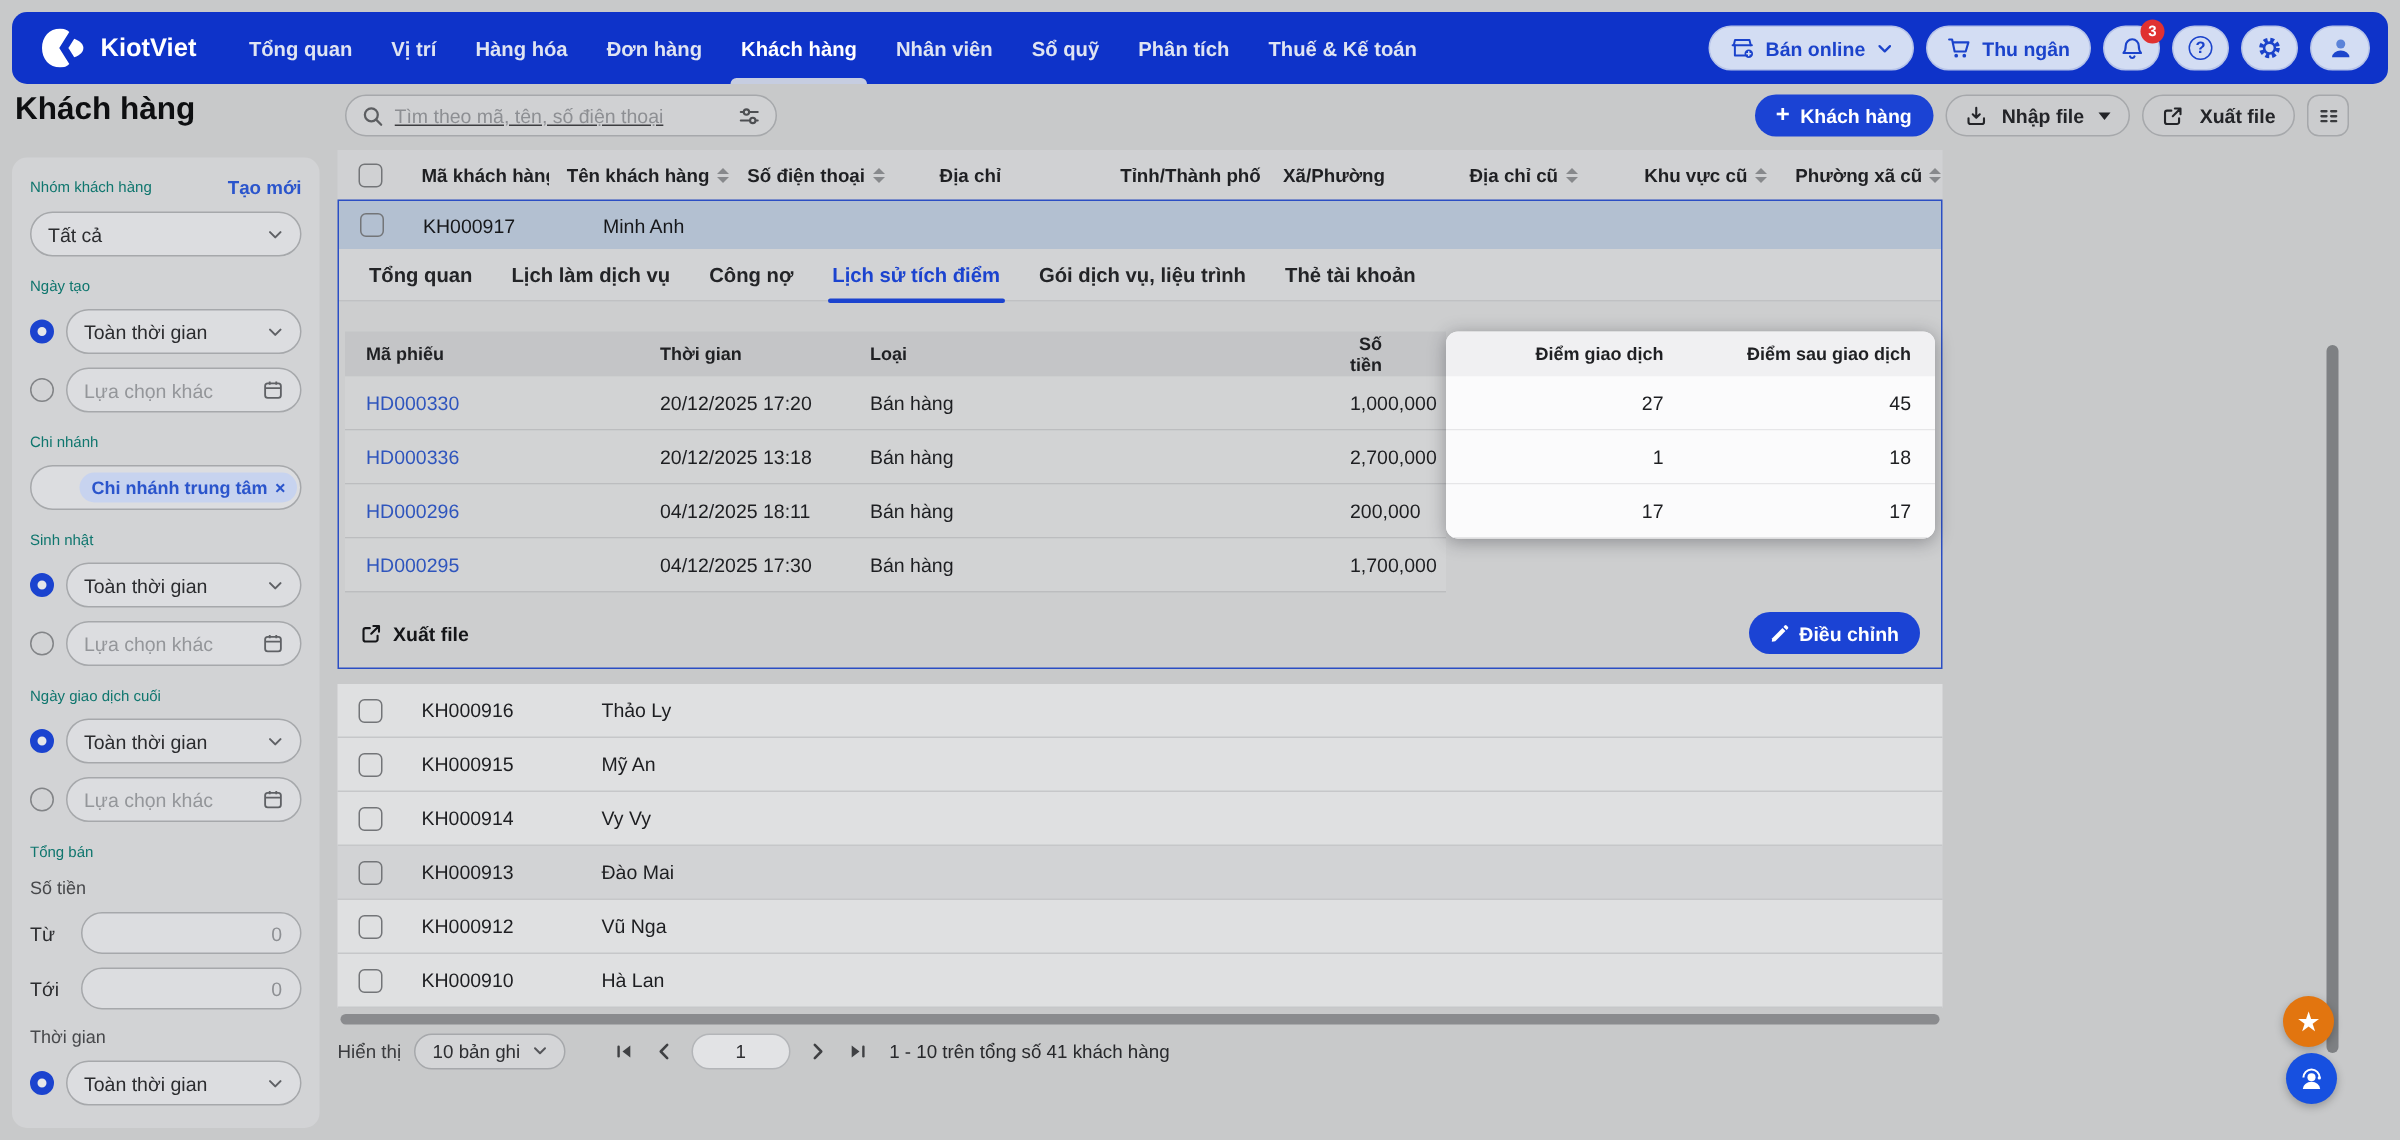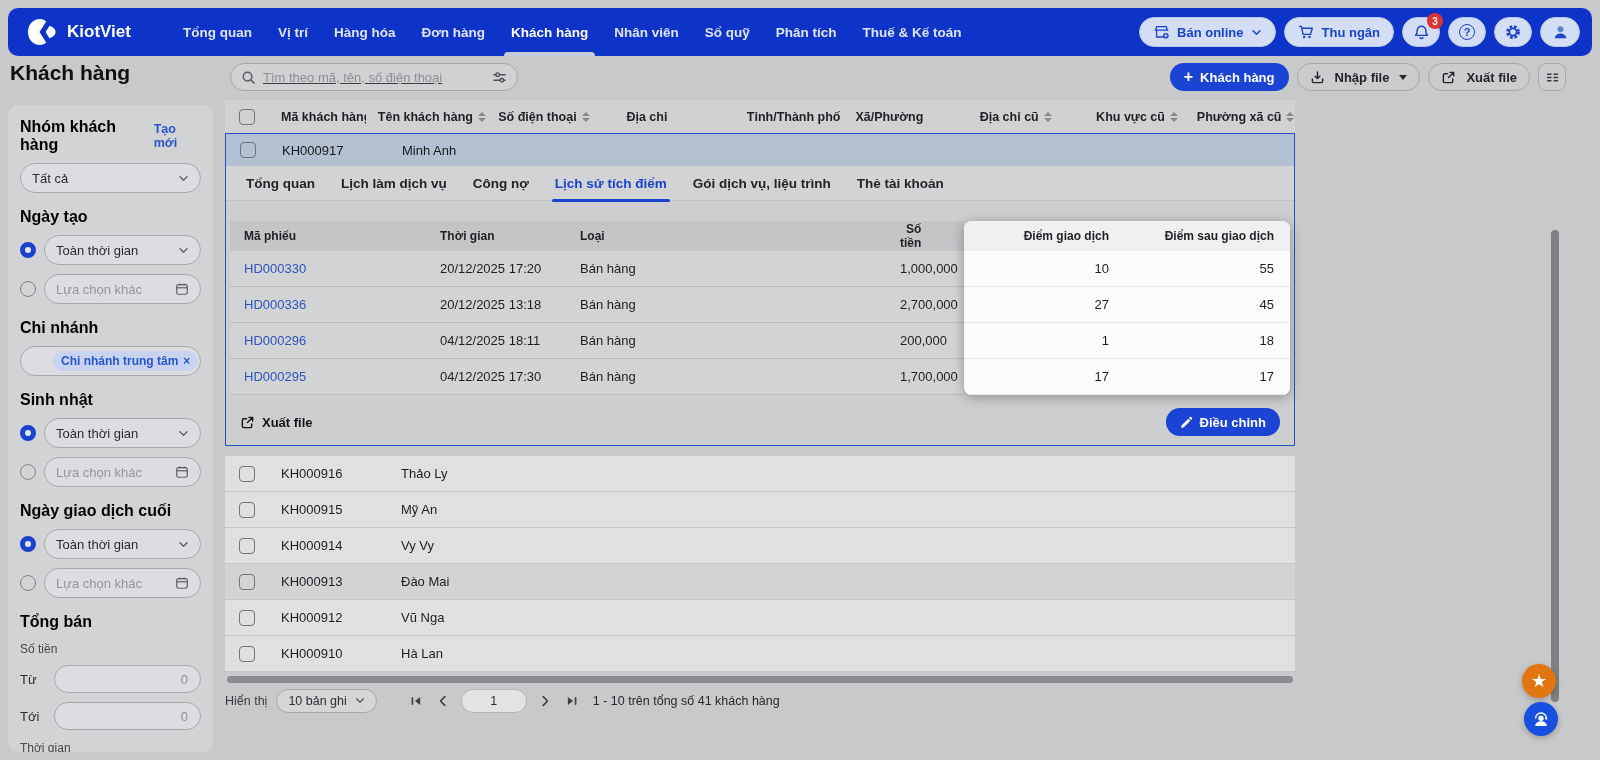--- a/index.html
+++ b/index.html
@@ -1,21 +1,21 @@
 <!DOCTYPE html>
 <html><head>
 <meta charset="utf-8">
 <style>
   *{box-sizing:border-box;margin:0;padding:0;}
   html,body{width:1600px;height:760px;}
   body{font-family:"Liberation Sans",sans-serif;}
   .app{position:relative;width:1600px;height:760px;background:#c8c9ca;overflow:hidden;}
 
   
-  .navbar{position:absolute;left:8px;top:8px;right:8px;height:48px;background:#0e33c9;border-radius:10px;display:flex;align-items:center;padding:0 12px;gap:17px;}
+  .navbar{position:absolute;left:8px;top:8px;right:8px;height:48px;background:#0e33c9;border-radius:10px;display:flex;align-items:center;padding:0 12px;}
   .brand{display:flex;align-items:center;gap:9px;margin:0 22px 0 8px;color:#fff;font-weight:bold;font-size:17px;}
   .mainnav{display:flex;height:48px;}
   .nav-item{color:#dfe4f2;font-size:13.5px;font-weight:600;padding:0 13px;display:flex;align-items:center;position:relative;cursor:pointer;white-space:nowrap;text-decoration:none;}
   .nav-item.active{color:#fff;}
   .nav-item.active::after{content:"";position:absolute;left:6px;right:6px;bottom:0;height:4px;background:#c6cde1;border-radius:4px 4px 0 0;}
   .nav-right{margin-left:auto;display:flex;align-items:center;gap:8px;}
   .npill{height:30px;border-radius:15px;background:#d3ddf3;color:#1b43cb;font-weight:700;font-size:13px;display:flex;align-items:center;gap:7px;padding:0 13px;border:1px solid #b6c3e8;cursor:pointer;font-family:inherit;white-space:nowrap;justify-content:space-between;}
   .icon-pill{width:38px;height:30px;border-radius:15px;background:#d3ddf3;color:#1b43cb;display:flex;align-items:center;justify-content:center;position:relative;border:1px solid #b6c3e8;cursor:pointer;}
   .badge{position:absolute;top:-5px;right:-4px;min-width:16px;height:16px;border-radius:8px;background:#e03131;color:#fff;font-size:10px;font-weight:700;display:flex;align-items:center;justify-content:center;padding:0 4px;}
   .help-circle{width:16px;height:16px;border:1.6px solid #1b43cb;border-radius:50%;display:flex;align-items:center;justify-content:center;font-size:11px;font-weight:700;}
@@ -28,21 +28,21 @@
   .top-actions{position:absolute;top:63px;right:34px;display:flex;align-items:center;gap:8px;}
   .btn-primary{background:#1b43d4;color:#fff;font-weight:700;font-size:13px;display:flex;gap:7px;padding:0 14px;align-items:center;border:none;height:28px;border-radius:14px;cursor:pointer;font-family:inherit;white-space:nowrap;}
   .btn-primary .plus{font-size:16px;font-weight:700;line-height:1;}
   .btn-outline{background:#cbccce;border:1px solid #a6a8ab;color:#232428;font-weight:700;font-size:13px;height:28px;border-radius:14px;display:flex;align-items:center;gap:10px;padding:0 12px;cursor:pointer;font-family:inherit;white-space:nowrap;}
   .btn-square{width:28px;height:28px;border-radius:8px;border:1px solid #a6a8ab;background:#cbccce;color:#3a3b3e;display:flex;align-items:center;justify-content:center;cursor:pointer;}
   .caret{width:0;height:0;border-left:4.5px solid transparent;border-right:4.5px solid transparent;border-top:5.5px solid #232428;}
 
   
   .sidebar{position:absolute;left:8px;top:105px;width:205px;height:647px;background:#d2d3d5;border-radius:10px;padding:13px 12px;overflow:hidden;}
   .sb-head{display:flex;justify-content:space-between;align-items:center;}
-  .sb-title{font-size:16px;font-weight:700;color:#000000;}
+  .sb-title{font-size:10px;font-weight:400;color:#0f766e;}
   .sb-link{font-size:12.5px;color:#2b55cc;font-weight:600;cursor:pointer;text-decoration:none;}
   .select{height:30px;border-radius:15px;border:1px solid #a6a8ab;background:#dcdde0;display:flex;align-items:center;justify-content:space-between;padding:0 11px;font-size:13px;color:#2b2c2f;width:100%;cursor:pointer;font-family:inherit;gap:6px;}
   .select.mt{margin-top:9px;}
   .select .chev{color:#5f6165;flex:none;display:flex;}
   .sb-section{margin-top:15px;}
   .sb-row{display:flex;align-items:center;gap:8px;margin-top:9px;}
   .radio{width:16px;height:16px;border-radius:50%;border:1.5px solid #828487;flex:none;background:transparent;cursor:pointer;}
   .radio.on{border:5px solid #1b43cf;background:#e6e7e9;}
   .grow{flex:1;min-width:0;}
   .ph span{color:#94969a;}
@@ -544,24 +544,20 @@
                 <span class="c3">1,700,000</span>
               </div>
 
           </div>
           <div class="pt-highlight">
             <div class="pt-head hl">
               <span class="h0">Điểm giao dịch</span>
               <span class="h1">Điểm sau giao dịch</span>
             </div>
 
-              <div class="pt-row hl">
-                <span class="h0">10</span>
-                <span class="h1">55</span>
-              </div>
 
               <div class="pt-row hl">
                 <span class="h0">27</span>
                 <span class="h1">45</span>
               </div>
 
               <div class="pt-row hl">
                 <span class="h0">1</span>
                 <span class="h1">18</span>
               </div>

